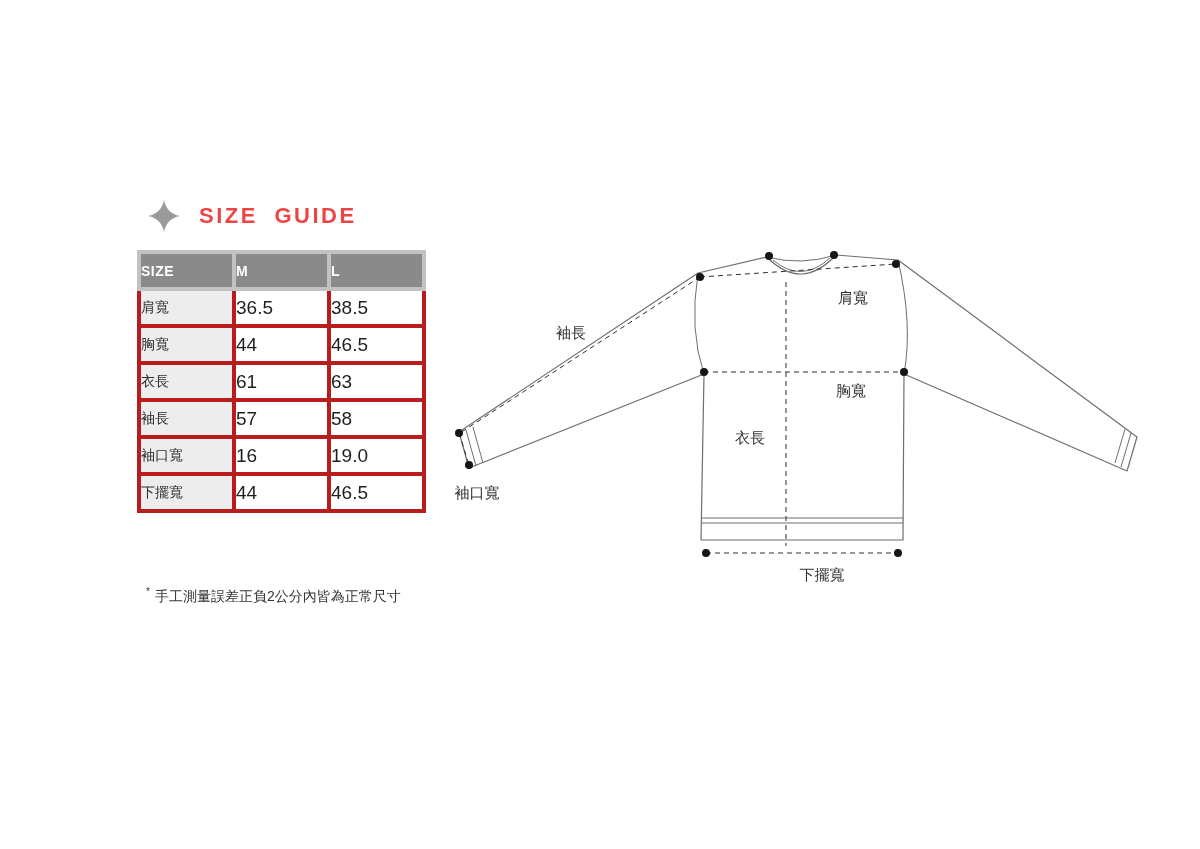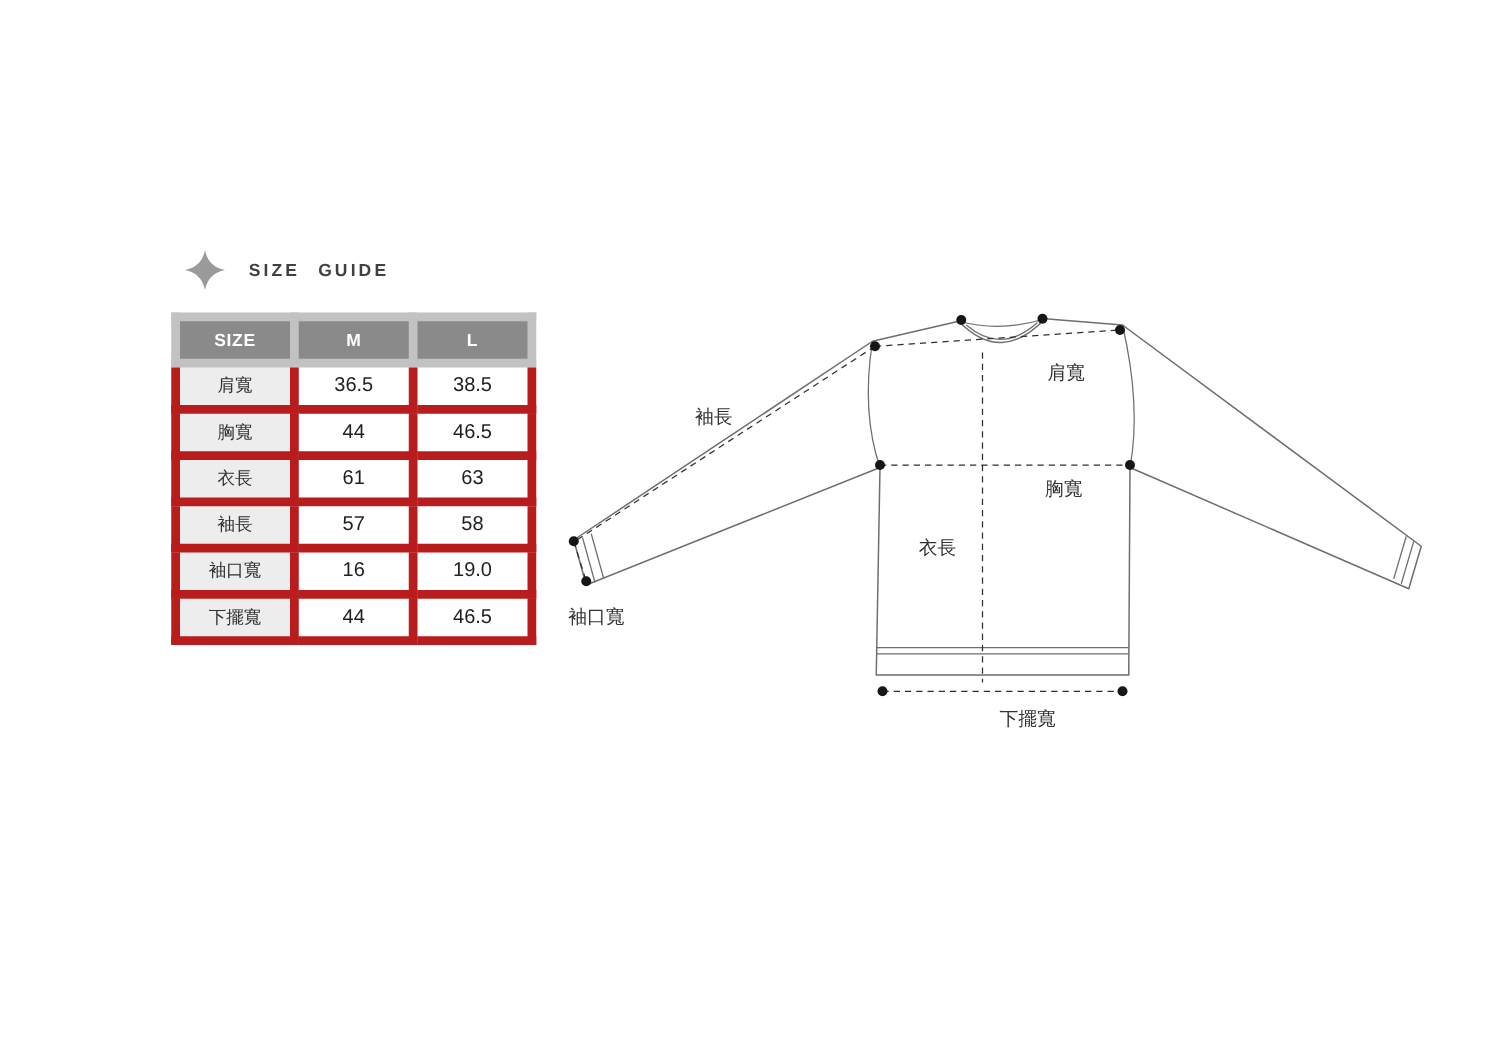--- a/index.html
+++ b/index.html
@@ -16,47 +16,47 @@
     overflow: hidden;
   }
 
   
   .brand {
     position: absolute; left: 147px; top: 199px;
     display: flex; align-items: center; gap: 18px;
   }
   .brand-logo svg { display: block; }
   .brand-title {
-    font-size: 14px; font-weight: 600; color: #404040;
+    font-size: 22px; font-weight: 600; color: #ef4444;
     letter-spacing: 2.5px; word-spacing: 8px;
   }
 
   
   .size-table {
     position: absolute; left: 137px; top: 250px;
     border-collapse: collapse; table-layout: fixed;
   }
   .size-table th, .size-table td {
-    border: 7px solid #b91c1c;
+    border: 4px solid #b91c1c;
     height: 37px;
-    text-align: center; vertical-align: middle;
+    text-align: left; vertical-align: middle;
   }
   .size-table th {
     background: #8a8a8a; color: #ffffff;
     font-size: 14px; font-weight: 700;
     border-color: #c2c2c2;
     letter-spacing: 0.5px;
   }
   .size-table td.row-label {
     background: #ededed; color: #2f2f2f;
     font-size: 14px; font-weight: 500;
   }
   .size-table td.val {
     background: #ffffff; color: #1f1f1f;
-    font-size: 16px;
+    font-size: 19px;
   }
 
   
   .notes {
     position: absolute; left: 146px; top: 578px;
     list-style: none; font-size: 14px; color: #333;
   }
   .notes li { line-height: 27px; }
   .note-mark {
     display: inline-block;
@@ -126,20 +126,23 @@
       </tr>
       <tr>
         <td class="row-label">下擺寬</td>
         <td class="val">44</td>
         <td class="val">46.5</td>
       </tr>
     </tbody>
   </table>
 
   <ul class="notes">
+    <li>
+      <span class="note-mark">*</span><span>手工測量誤差正負2公分內皆為正常尺寸</span>
+    </li>
   </ul>
 
   <svg class="diagram" width="720" height="380" viewBox="440 230 720 380">
 
     <g stroke="#6e6e6e" stroke-width="1.2" fill="none" stroke-linejoin="round">
       <path fill="#ffffff" d="M698 273 L767 257 Q801 292 836 255 L898 260
                L1137 437 L1127 471 L904 374 L903 540
                L701 540 L704 374 L469 468 L459 432 Z"></path>
       <path d="M767 257 Q801 266 836 255" stroke-width="1"></path>
       <path d="M773 260 Q801 284 830 258" stroke-width="1"></path>

